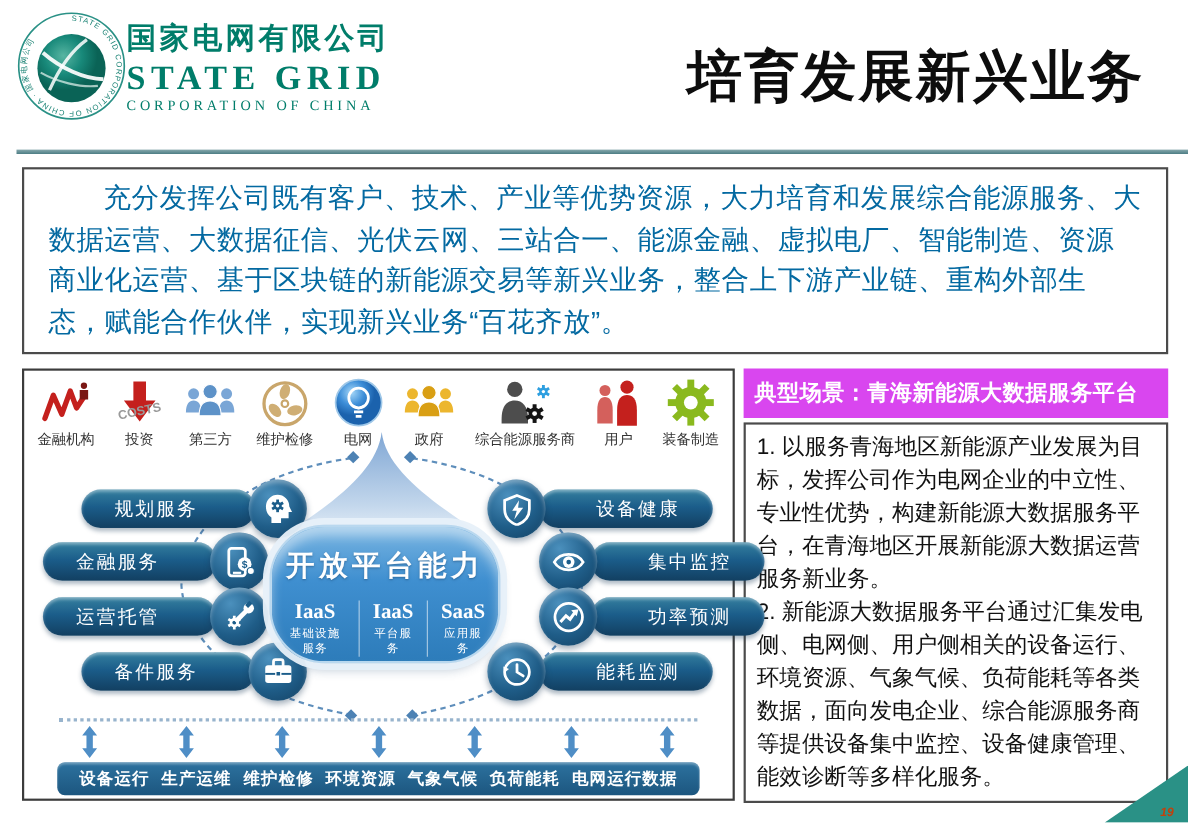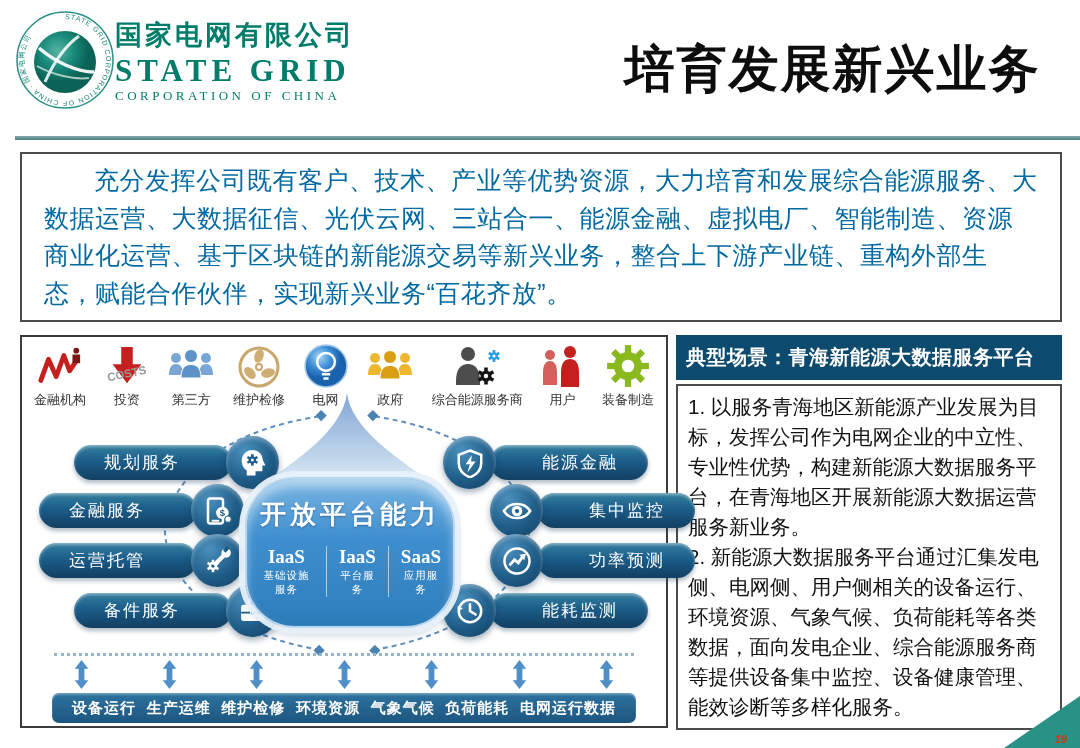--- a/index.html
+++ b/index.html
@@ -34,38 +34,38 @@
   .svc { position:absolute; height:36px; z-index:4; }
   .pill { position:absolute; top:0; height:35px; border-radius:18px; background:linear-gradient(180deg,#35809f 0%,#1b5d8a 45%,#123f61 100%); box-shadow:inset 0 2px 3px rgba(255,255,255,.4), 0 3px 4px rgba(30,60,90,.35); color:#fff; font-size:17px; font-weight:normal; letter-spacing:2px; display:flex; align-items:center; justify-content:center; }
   .bubble { position:absolute; top:-9px; width:53px; height:53px; border-radius:50%; background:radial-gradient(circle at 35% 28%, #4b90bd 0%, #1f5d88 55%, #123f61 100%); box-shadow:inset 0 3px 4px rgba(255,255,255,.35), 0 3px 6px rgba(20,50,80,.4); display:flex; align-items:center; justify-content:center; z-index:5; }
   .bubble svg { width:30px; height:30px; }
   .svc.left .pill { left:0; width:158px; padding-right:22px; }
   .svc.left .bubble { right:0; }
   .svc.right .pill { right:0; width:158px; padding-left:22px; }
   .svc.right .bubble { left:0; }
 
   
-  .platform { position:absolute; left:223px; top:140px; width:210px; height:151px; border-radius:50px; background:linear-gradient(180deg,#79b5e2 0%,#3f8fd0 40%,#2d7cba 100%); border:2px solid #b9d8ef; box-shadow:0 0 0 6px rgba(231,240,249,.95), inset 0 8px 10px rgba(255,255,255,.45), 0 6px 10px rgba(40,80,120,.3); z-index:4; color:#fff; display:flex; flex-direction:column; align-items:center; }
+  .platform { position:absolute; left:223px; top:140px; width:210px; height:126px; border-radius:50px; background:linear-gradient(180deg,#79b5e2 0%,#3f8fd0 40%,#2d7cba 100%); border:2px solid #b9d8ef; box-shadow:0 0 0 6px rgba(231,240,249,.95), inset 0 8px 10px rgba(255,255,255,.45), 0 6px 10px rgba(40,80,120,.3); z-index:4; color:#fff; display:flex; flex-direction:column; align-items:center; }
   .platform .ptitle { font-size:26px; font-weight:bold; letter-spacing:4px; margin-top:18px; text-shadow:0 1px 2px rgba(20,60,100,.5); }
   .pcols { display:flex; margin-top:14px; }
   .pcol { padding:0 12px; text-align:center; }
   .pcol + .pcol { border-left:1px solid rgba(255,255,255,.6); }
   .pcol .pn { font-family:"Liberation Serif","DejaVu Serif",serif; font-size:19px; font-weight:bold; }
   .pcol .pd { font-size:10.5px; margin-top:1px; letter-spacing:1px; }
 
   
   .dotline { position:absolute; left:32px; right:32px; top:316px; border-top:3px dotted #98b4cd; }
   .arrows { position:absolute; left:52px; right:52px; top:323px; display:flex; justify-content:space-between; }
   .arrows svg { width:15px; height:29px; }
   .dbar { position:absolute; left:30px; right:30px; top:356px; height:30px; border-radius:7px; background:linear-gradient(180deg,#2d729f 0%,#1c567f 100%); box-shadow:inset 0 2px 2px rgba(255,255,255,.3); display:flex; align-items:center; justify-content:space-between; padding:0 20px; }
   .dbar span { color:#fff; font-size:15px; font-weight:bold; letter-spacing:1px; }
 
   
   .scenario { position:absolute; left:676px; top:335px; width:386px; height:393px; display:flex; flex-direction:column; }
-  .sc-hdr { background:#0c4a6e; color:#fff; font-size:20px; font-weight:bold; padding:9px 10px; letter-spacing:.5px; }
+  .sc-hdr { background:#d946ef; color:#fff; font-size:20px; font-weight:bold; padding:9px 10px; letter-spacing:.5px; }
   .sc-body { margin-top:4px; flex:1; border:2px solid #4b4b4b; background:#fff; padding:6px 10px; font-size:20.5px; line-height:30px; color:#111; }
 
   
   .corner { position:absolute; right:0; bottom:0; width:76px; height:52px; background:#2a9186; clip-path:polygon(100% 0, 100% 100%, 0 100%); }
   .pageno { position:absolute; right:13px; bottom:3px; color:#c2410c; font-size:11px; font-weight:bold; font-style:italic; }
 </style>
 </head>
 <body>
 
 <div class="slide">
@@ -331,21 +331,21 @@
     </div>
 
     <div class="svc right" style="left:421px; top:108px; width:205px">
       <div class="bubble">
         <svg viewBox="0 0 24 24">
             <path d="M12,2 L21,5.5 v6.5 c0,6 -4,9.5 -9,11.5 c-5,-2 -9,-5.5 -9,-11.5 V5.5 z" fill="none" stroke="#fff" stroke-width="2"></path>
             <polygon points="13.5,5.5 8.5,13 11.8,13 10,19.5 16.5,10.8 12.8,10.8" fill="#fff"></polygon>
           </svg>
       </div>
       <div class="pill">
-          <span>能源金融</span>
+          <span>设备健康</span>
         </div>
     </div>
     <div class="svc right" style="left:468px; top:156px; width:205px">
       <div class="bubble">
         <svg viewBox="0 0 24 24">
             <path d="M1.5,12 C6,4.5 18,4.5 22.5,12 C18,19.5 6,19.5 1.5,12 z" fill="none" stroke="#fff" stroke-width="2"></path>
             <circle cx="12" cy="12" r="4.2" fill="#fff"></circle>
             <circle cx="12" cy="12" r="1.7" fill="#1b5d8a"></circle>
           </svg>
       </div>

